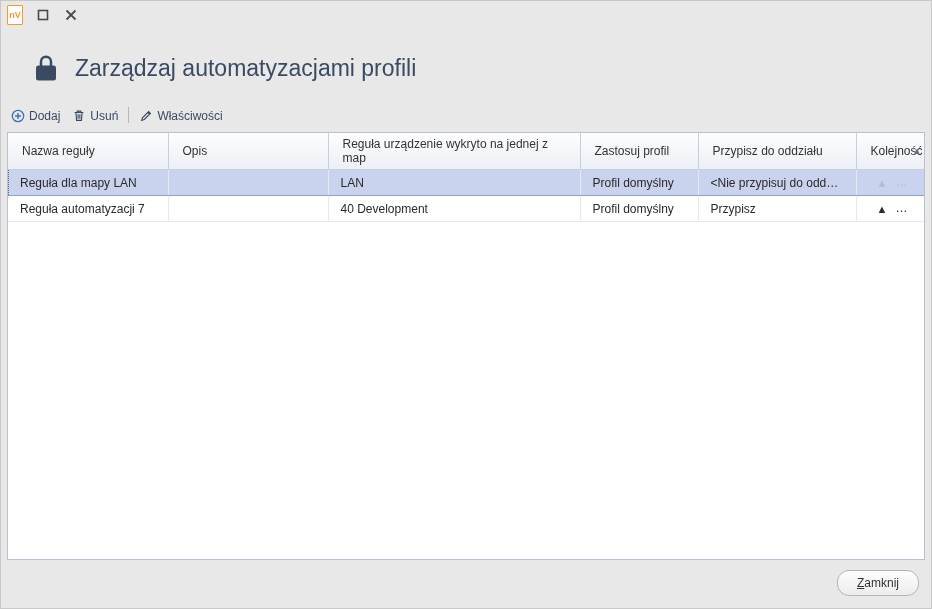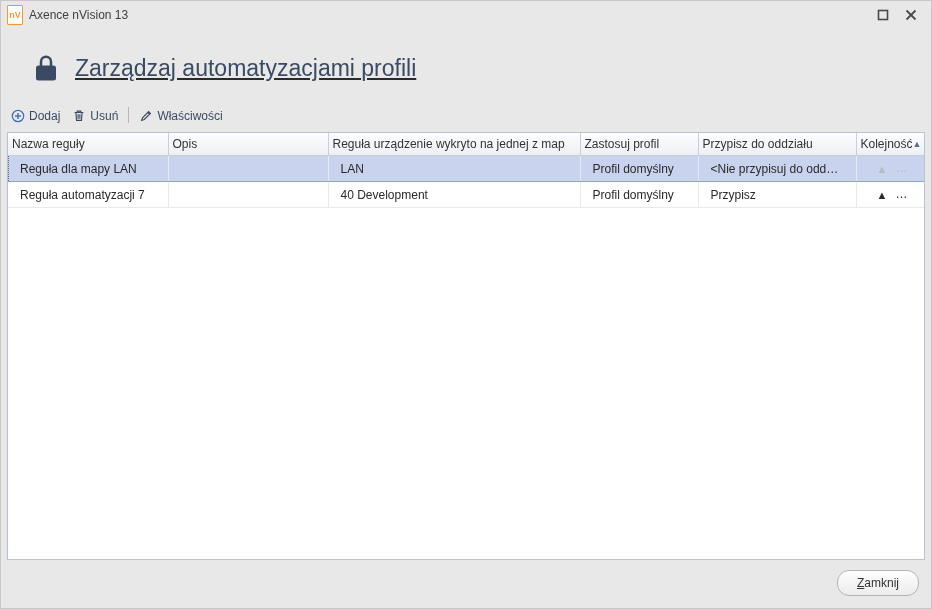--- a/index.html
+++ b/index.html
@@ -41,21 +41,20 @@
   .titlebar .win-btn {
     width: 28px; height: 22px;
     display: flex; align-items: center; justify-content: center;
     color: #4a4a4a;
     cursor: pointer;
   }
   .header {
     padding: 24px 30px 20px 30px;
     display: flex; align-items: center;
     gap: 14px;
-    text-decoration: underline;
   }
   .header .lock-icon { color: #3a4a63; }
   .header h1 {
     margin: 0;
     font-weight: 300;
     font-size: 23px;
     color: #3a4a63;
   }
   .toolbar {
     display: flex; align-items: flex-start;
@@ -88,21 +87,21 @@
     table-layout: fixed;
   }
   thead th {
     background: linear-gradient(#fdfdfe, #eceff5);
     border-right: 1px solid #c7cfdc;
     border-bottom: 1px solid #c7cfdc;
     text-align: left;
     font-weight: normal;
     font-size: 12px;
     color: #333;
-    padding: 4px 4px;
+    padding: 4px 14px;
     height: 18px;
     position: relative;
   }
   thead th .sort-ind {
     position: absolute; right: 6px; top: 50%; transform: translateY(-50%);
     font-size: 9px; color: #5b6b86;
   }
   tbody td {
     border-right: 1px solid #e6e9f0;
     border-bottom: 1px solid #e6e9f0;
@@ -155,21 +154,20 @@
   .btn .mn { text-decoration: underline; }
   svg { display: block; }
 </style>
 </head>
 <body>
 
 <div class="window">
 
   <div class="titlebar">
     <div class="logo">nV</div>
-    <div class="title">Axence nVision 13</div>
     <div class="win-btn">
       <svg width="12" height="12" viewBox="0 0 12 12">
         <rect x="1.5" y="1.5" width="9" height="9" fill="none" stroke="#4a4a4a" stroke-width="1.6"></rect>
       </svg>
     </div>
     <div class="win-btn">
       <svg width="12" height="12" viewBox="0 0 12 12">
         <line x1="1.5" y1="1.5" x2="10.5" y2="10.5" stroke="#4a4a4a" stroke-width="1.8"></line>
         <line x1="10.5" y1="1.5" x2="1.5" y2="10.5" stroke="#4a4a4a" stroke-width="1.8"></line>
       </svg>

